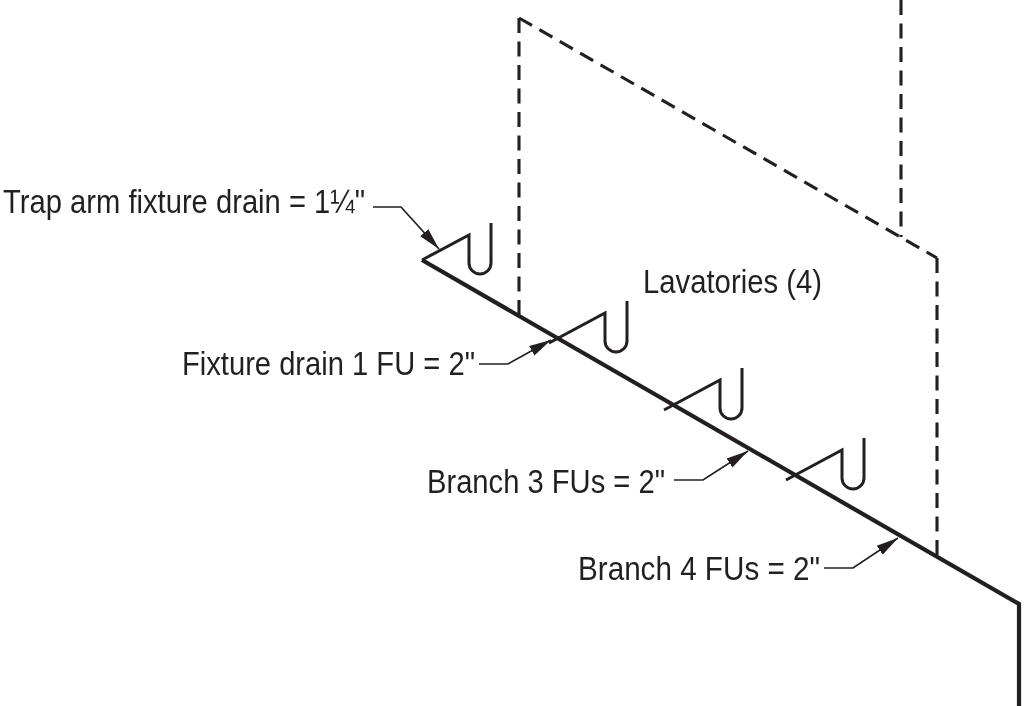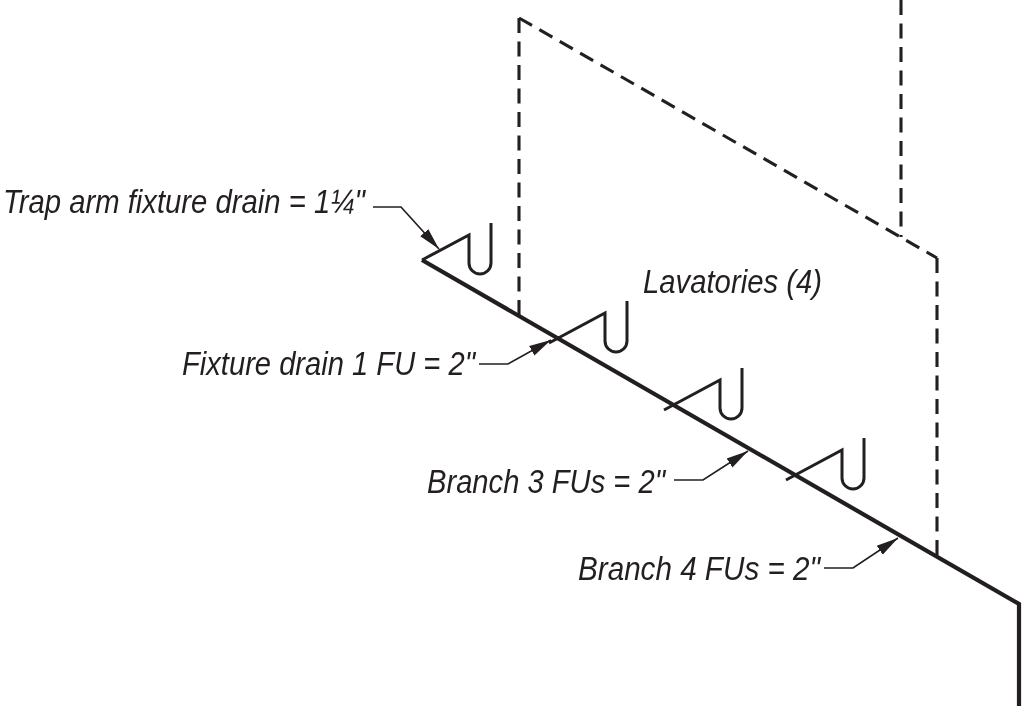--- a/index.html
+++ b/index.html
@@ -1,17 +1,17 @@
 <!DOCTYPE html>
 <html style="--ink: #231f20; --paper: #ffffff;"><head>
 <meta charset="utf-8">
 <style>
   html,body{margin:0;padding:0;}
   body{width:1024px;height:706px;overflow:hidden;background:var(--paper,#ffffff);}
-  .stage{position:relative;width:1024px;height:706px;background:var(--paper,#ffffff);font-style:italic;}
+  .stage{position:relative;width:1024px;height:706px;background:var(--paper,#ffffff);}
   svg{display:block;}
   .ink-stroke{stroke:var(--ink,#231f20);fill:none;}
   .ink-fill{fill:var(--ink,#231f20);stroke:none;}
   .drain{stroke-width:4.2;stroke-miterlimit:8;}
   .trap{stroke-width:3;stroke-miterlimit:8;}
   .vent{stroke-width:3.1;stroke-dasharray:15 8.5;}
   .leader{stroke-width:1.7;}
   text{
     font-family:"Liberation Sans", sans-serif;
     font-size:33px;

